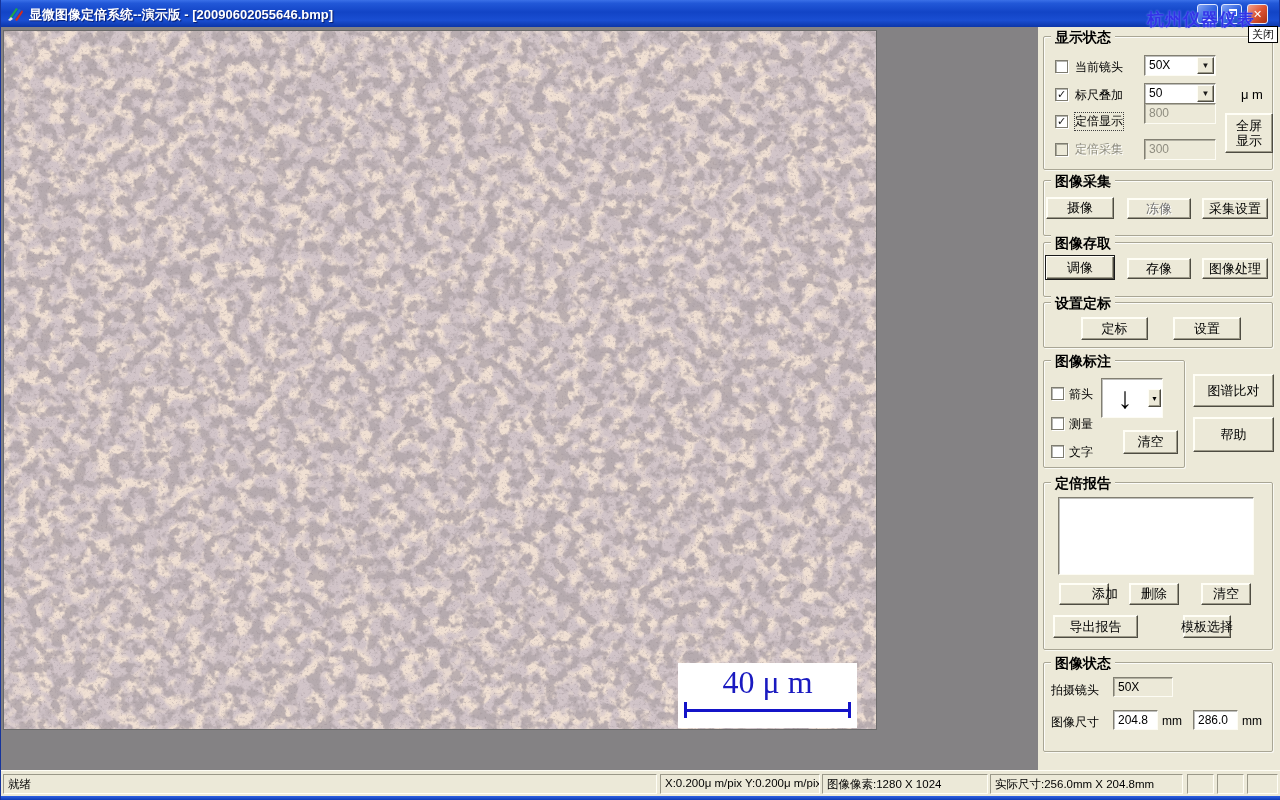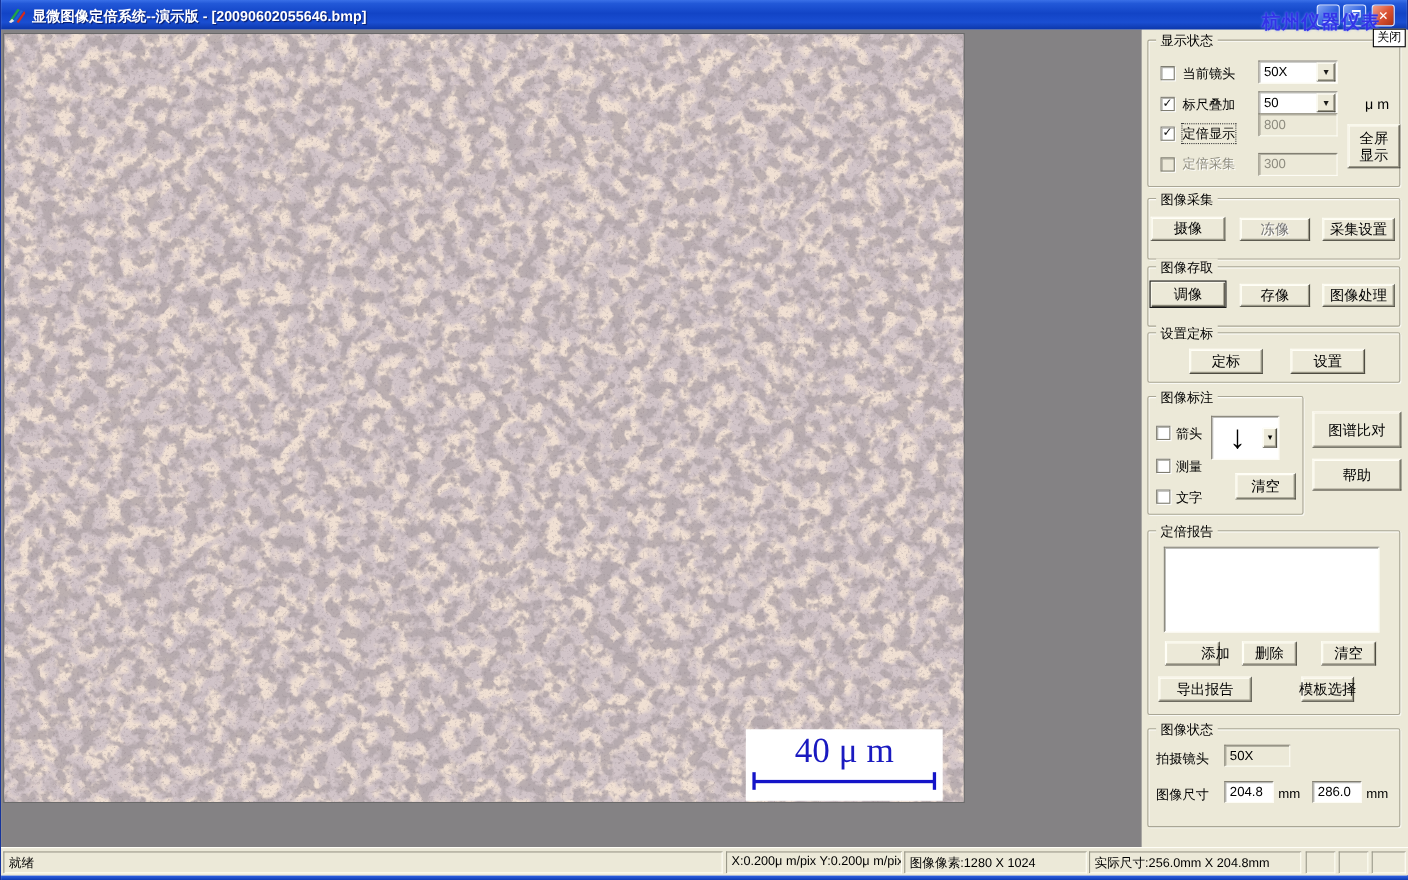--- a/index.html
+++ b/index.html
@@ -39,21 +39,21 @@
   .scalebar .sb-text { position:absolute; left:0; right:0; top:1px; text-align:center;
     font-family:"Liberation Serif","DejaVu Serif",serif; font-size:32px; color:#1a1ac0; }
   .scalebar .sb-line { position:absolute; left:8px; right:8px; top:46px; height:3px; background:#1414c8; }
   .scalebar .sb-tick { position:absolute; top:39px; width:3px; height:16px; background:#1414c8; }
   .scalebar .sb-tick.left { left:6px; } .scalebar .sb-tick.right { right:6px; }
 
   
   .sidebar { position:absolute; left:1037px; top:0; width:243px; height:743px; background:#ece9d8; }
   .group { position:absolute; border:1px solid #a9a695; border-radius:2px;
     box-shadow:inset 1px 1px 0 rgba(255,255,255,.85), 1px 1px 0 rgba(255,255,255,.7); }
-  .group-title { position:absolute; top:-8px; left:7px; background:#ece9d8; padding:0 4px; font-size:12px; white-space:nowrap; }
+  .group-title { position:absolute; top:-8px; left:7px; background:#ece9d8; padding:0 4px; font-size:14px; white-space:nowrap;font-weight:bold; }
 
   .cb { position:absolute; width:13px; height:13px; background:#fff; border:1px solid #7e7c70;
     box-shadow:inset 1px 1px 0 rgba(90,90,80,.45), 1px 1px 0 #fff;
     font-size:11px; font-weight:bold; line-height:11px; text-align:center; color:#111; cursor:default; }
   .cb.disabled { background:#ece9d8; }
   .lbl { position:absolute; font-size:12px; white-space:nowrap; }
   .lbl.disabled { color:#8f8d80; text-shadow:1px 1px 0 #fff; }
   .lbl.focused { outline:1px dotted #404040; }
 
   .btn { position:absolute; background:#ece9d8; display:flex; align-items:center; justify-content:center;
@@ -219,21 +219,21 @@
         <span class="big-arrow">↓</span>
         <span class="mini-btn">▼</span>
       </div>
       <span class="cb" style="left:13px; top:390px;"></span>
       <span class="lbl" style="left:31px; top:389px;">测量</span>
       <div class="btn" style="left:85px; top:403px; width:55px; height:24px;">清空</div>
       <span class="cb" style="left:13px; top:418px;"></span>
       <span class="lbl" style="left:31px; top:417px;">文字</span>
 
       <div class="btn" style="left:155px; top:347px; width:81px; height:33px;">图谱比对</div>
-      <div class="btn" style="left:155px; top:390px; width:81px; height:29px;">帮助</div>
+      <div class="btn" style="left:155px; top:390px; width:81px; height:35px;">帮助</div>
 
       <div class="group" style="left:5px; top:455px; width:230px; height:168px;">
         <span class="group-title">定倍报告</span>
       </div>
       <div class="listbox sunken" style="left:20px; top:470px; width:196px; height:78px;"></div>
       <div class="btn" style="left:21px; top:556px; width:50px; height:22px;padding-left:42px;">添加</div>
       <div class="btn" style="left:91px; top:556px; width:50px; height:22px;">删除</div>
       <div class="btn" style="left:163px; top:556px; width:50px; height:22px;">清空</div>
       <div class="btn" style="left:15px; top:588px; width:85px; height:23px;">导出报告</div>
       <div class="btn" style="left:145px; top:588px; width:48px; height:23px;">模板选择</div>

